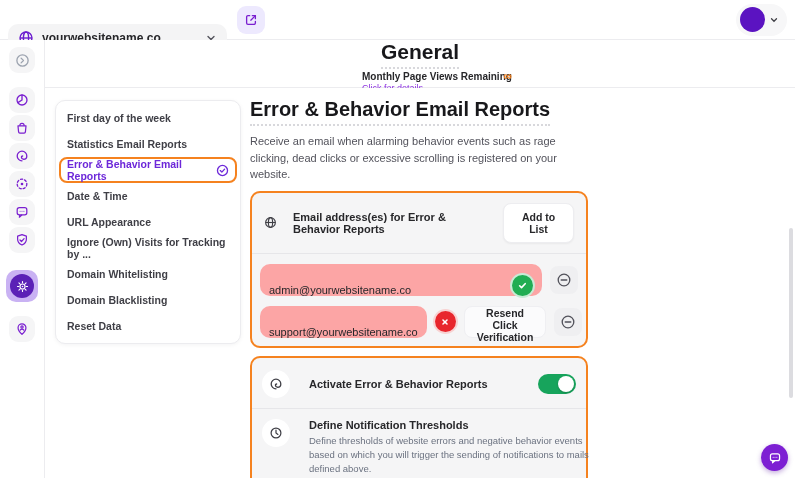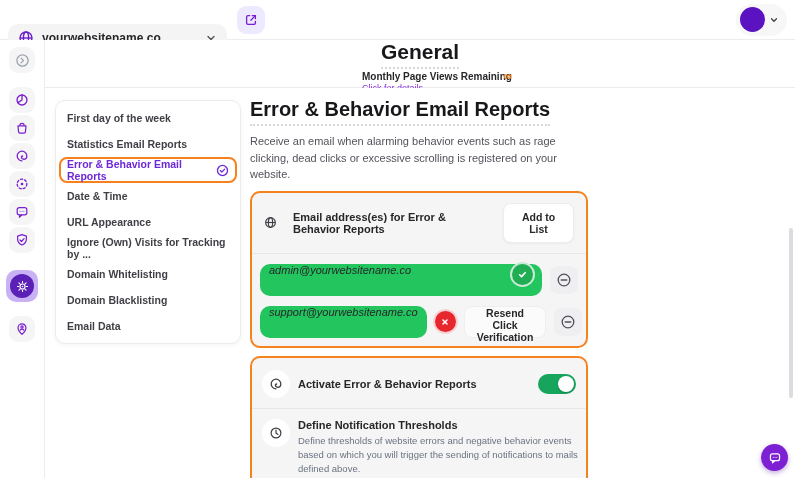--- a/index.html
+++ b/index.html
@@ -105,37 +105,37 @@
     display:flex; align-items:center; gap:16px;
   }
   .box-header .label { font-size:11px; font-weight:700; color:#27272a; }
   .btn-white {
     margin-left:auto; background:#fff; border:1px solid #ededf0; border-radius:8px;
     padding:7px 13px; font-size:10.5px; font-weight:700; color:#27272a; cursor:pointer;
     box-shadow:0 1px 2px rgba(16,16,20,.05); font-family:inherit;
   }
   .email-row { display:flex; align-items:center; gap:8px; margin-top:10px; }
   .email-input {
-    flex:1; background:#22c55e; border-radius:10px; height:32px; padding:0 9px;
-    display:flex; align-items:flex-start; justify-content:space-between;
-    font-size:11px; color:#27272a;font-style:italic;
+    flex:1; background:#fca5a5; border-radius:10px; height:32px; padding:0 9px;
+    display:flex; align-items:flex-end; justify-content:space-between;
+    font-size:11px; color:#27272a;
   }
   .badge { width:21px; height:21px; border-radius:50%; display:flex; align-items:center; justify-content:center; flex:none; }
   .badge.green { background:#21ad53; box-shadow:0 0 0 2px #c8ebd6; }
   .badge.red   { background:#e8262d; box-shadow:0 0 0 2px #f8d2d2; }
   .resend-btn {
     background:#fbfbfc; border:1px solid #efeff2; border-radius:8px; height:32px;
     padding:0 12px; font-size:10.5px; font-weight:700; color:#27272a; cursor:pointer; font-family:inherit;
   }
   .minus-btn {
     width:28px; height:28px; border-radius:8px; background:#efeff1; border:none; cursor:pointer;
     display:flex; align-items:center; justify-content:center; flex:none;
   }
 
-  .row-flex { display:flex; align-items:center; gap:8px; padding:4px 2px 10px; }
+  .row-flex { display:flex; align-items:center; gap:19px; padding:4px 2px 10px; }
   .row-flex.no-border { padding-top:10px; align-items:flex-start; }
   .divider-inner { margin:0 -8px; border-top:1px solid #e6e6e9; }
   .icon-circle {
     width:28px; height:28px; border-radius:50%; background:#fff; flex:none;
     display:flex; align-items:center; justify-content:center;
   }
   .bold-label { font-size:11px; font-weight:700; color:#27272a; }
   .toggle {
     margin-left:auto; width:38px; height:20px; border-radius:10px; background:#17a45c;
     position:relative; cursor:pointer; flex:none;
@@ -298,21 +298,21 @@
           <circle cx="8" cy="8" r="6.2"></circle>
             <path d="M5.3 8.1l1.9 1.9 3.4-3.7"></path>
         </svg>
       </span>
     </div>
     <div class="menu-item">Date &amp; Time</div>
     <div class="menu-item">URL Appearance</div>
     <div class="menu-item">Ignore (Own) Visits for Tracking by ...</div>
     <div class="menu-item">Domain Whitelisting</div>
     <div class="menu-item">Domain Blacklisting</div>
-    <div class="menu-item">Email Data</div>
+    <div class="menu-item">Reset Data</div>
   </div>
 
   <div class="main">
     <span class="sec-title">Error &amp; Behavior Email Reports</span>
     <div class="sec-desc">Receive an email when alarming behavior events such as rage clicking, dead clicks or excessive scrolling is registered on your website.</div>
 
     
     <div class="obox">
       <div class="box-header">
         <span>

